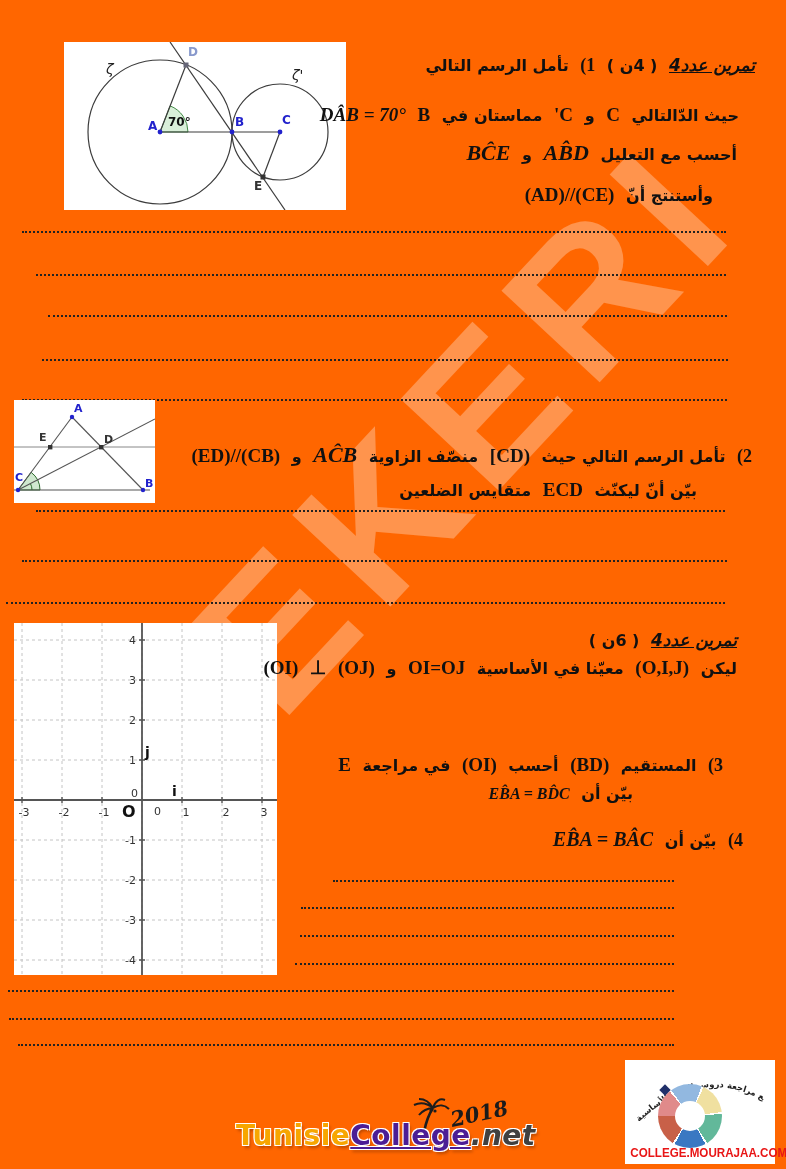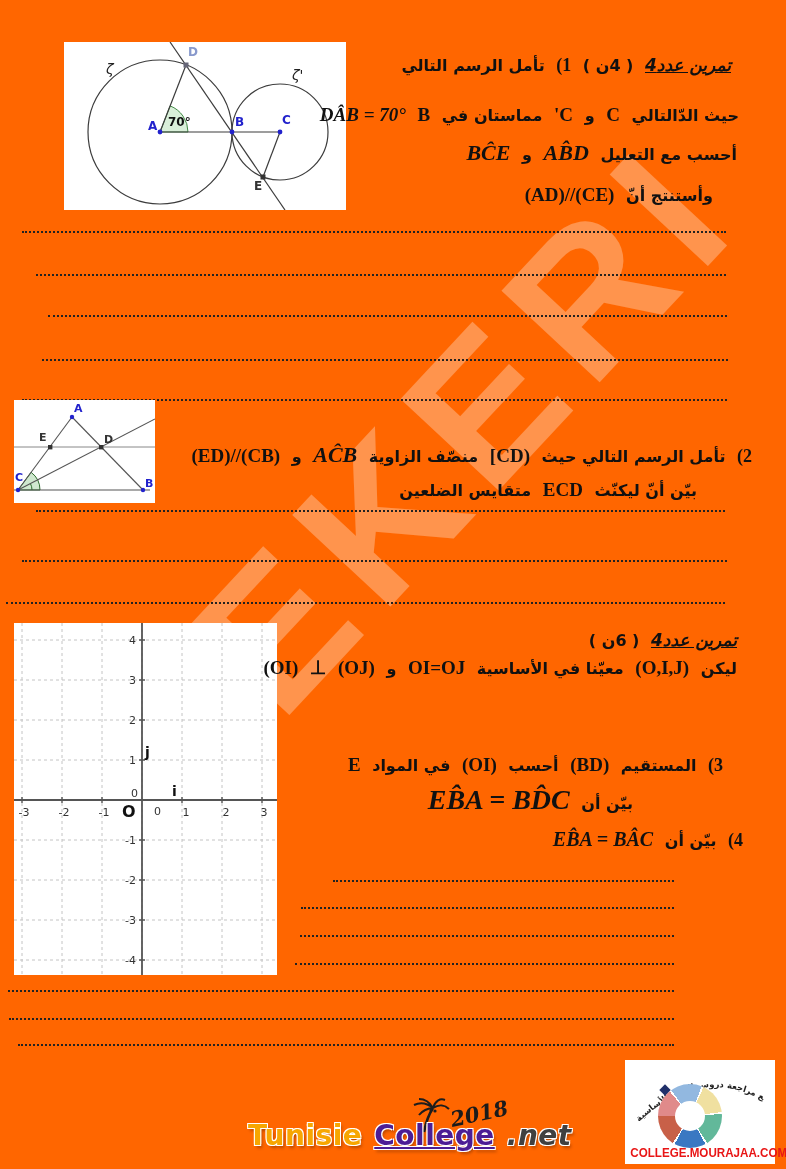--- a/index.html
+++ b/index.html
@@ -20,21 +20,21 @@
   .line > span{margin:0 3px;}
   .ar{font-family:"DejaVu Sans",sans-serif;}
   .m{direction:ltr;unicode-bidi:embed;display:inline-block;
      font-family:"Liberation Serif",serif;font-weight:700;font-size:19px;}
   .m-lg{font-style:italic;font-size:22px;}
   .title{font-style:italic;text-decoration:underline;font-size:17px;}
   .qnum{font-family:"Liberation Serif",serif;font-size:18px;font-weight:700;}
   
   .tlogo{position:absolute;left:236px;top:1119px;z-index:4;font-weight:800;
      font-size:28px;letter-spacing:.5px;font-family:"DejaVu Sans",sans-serif;white-space:nowrap;}
-  .tlogo .outl{text-shadow:-1px -1px 0 #fff,1px -1px 0 #fff,-1px 1px 0 #fff,1px 1px 0 #fff,2px 3px 3px rgba(60,20,0,.35);margin-left:12px;}
+  .tlogo .outl{text-shadow:-1px -1px 0 #fff,1px -1px 0 #fff,-1px 1px 0 #fff,1px 1px 0 #fff,2px 3px 3px rgba(60,20,0,.35);}
   .t-orange{color:#f7a600;}
   .t-green{color:#4c1d95;text-decoration:underline;}
   .t-net{color:#404040;font-style:italic;}
   .year{position:absolute;left:450px;top:1101px;z-index:4;font-family:"DejaVu Serif",serif;
      font-style:italic;font-weight:700;font-size:21px;color:#1b1b1b;transform:rotate(-12deg);}
   .badge{position:absolute;left:625px;top:1060px;width:150px;height:104px;background:#fff;z-index:4;}
   .ring{position:absolute;left:33px;top:24px;width:64px;height:64px;border-radius:50%;
      background:conic-gradient(from -90deg,#e08a8a 0 14%,#fff 14% 15%,#92b8e0 15% 31%,
        #fff 31% 32%,#f0e0a0 32% 48%,#fff 48% 49%,#62b89a 49% 66%,#fff 66% 67%,
        #3a78c2 67% 83%,#fff 83% 84%,#c86048 84% 100%);}
@@ -87,21 +87,21 @@
       <text x="228" y="38" font-size="14" font-style="italic" fill="#222" font-family="DejaVu Serif, serif">ζ'</text>
       <text x="124" y="14" font-size="12" font-weight="bold" fill="#8899cc">D</text>
       <text x="84" y="88" font-size="12" font-weight="bold" fill="#2222cc">A</text>
       <text x="171" y="84" font-size="12" font-weight="bold" fill="#2222cc">B</text>
       <text x="218" y="82" font-size="12" font-weight="bold" fill="#2222cc">C</text>
       <text x="190" y="148" font-size="12" font-weight="bold" fill="#333">E</text>
       <text x="104" y="84" font-size="12" font-weight="bold" fill="#111">70°</text>
     </svg>
   </div>
 
-  <div class="line" style="right:52px;top:55px;">
+  <div class="line" style="right:28px;top:55px;">
     <span class="ar title">تمرين عدد4</span>
     <span class="ar">( 4ن )</span>
     <span class="qnum">1)</span>
     <span class="ar">تأمل الرسم التالي</span>
   </div>
   <div class="line" style="right:44px;top:104px;">
     <span class="ar">حيث الدّالتالي</span>
     <span class="m">C</span>
     <span class="ar">و</span>
     <span class="m">'C</span>
@@ -202,26 +202,26 @@
     <span class="m">(OJ)</span>
     <span class="m">⊥</span>
     <span class="m">(OI)</span>
   </div>
   <div class="line" style="right:60px;top:754px;">
     <span class="qnum">3)</span>
     <span class="ar">المستقيم</span>
     <span class="m">(BD)</span>
     <span class="ar">أحسب</span>
     <span class="m">(OI)</span>
-    <span class="ar">في المواد</span>
+    <span class="ar">في مراجعة</span>
     <span class="m">E</span>
   </div>
   <div class="line" style="right:150px;top:784px;">
     <span class="ar">بيّن أن</span>
-    <span class="m m-lg" style="font-size:28px;">EB̂A = BD̂C</span>
+    <span class="m m-lg" style="font-size:16px;">EB̂A = BD̂C</span>
   </div>
   <div class="line" style="right:40px;top:828px;text-align:right;">
     <span class="qnum">4)</span>
     <span class="ar">بيّن أن</span>
     <span class="m m-lg" style="font-size:20px;">EB̂A = BÂC</span>
   </div>
 
   <svg style="position:absolute;left:404px;top:1098px;z-index:4;" width="48" height="36" viewBox="0 0 48 36">
     <path d="M20 34 C22 24 25 16 29 10" stroke="#1d1d1d" stroke-width="2.6" fill="none"></path>
     <path d="M29 10 C23 5 16 4 10 7 M29 10 C25 3 20 1 15 1 M29 10 C31 3 36 0 41 2 M29 10 C35 6 41 7 45 11 M29 10 C24 10 18 13 15 17" stroke="#1d1d1d" stroke-width="2" fill="none"></path>

